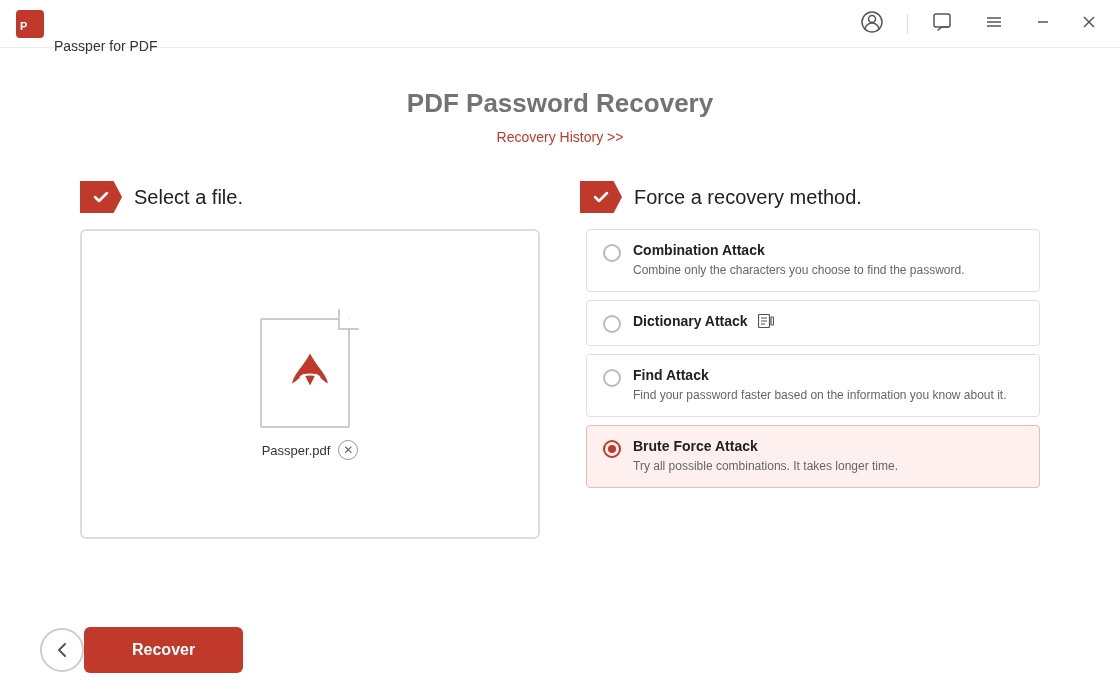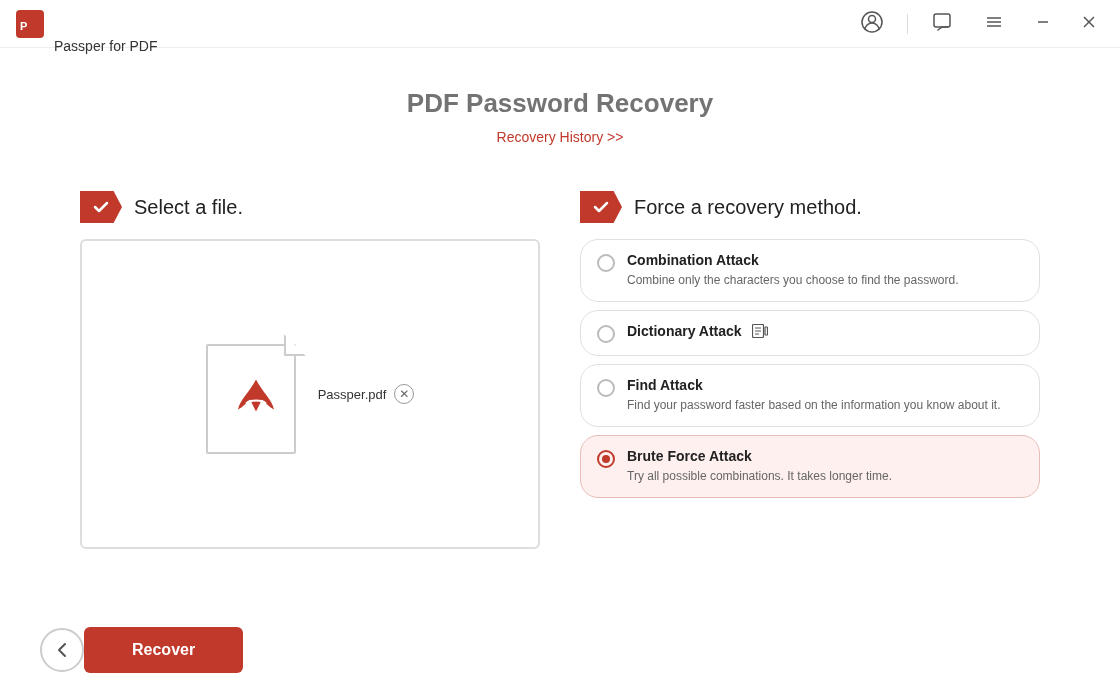--- a/index.html
+++ b/index.html
@@ -71,21 +71,21 @@
       font-size: 26px;
       font-weight: 600;
       color: #737373;
       margin-bottom: 10px;
     }
 
     .recovery-history-link {
       font-size: 14px;
       color: #c0392b;
       text-decoration: none;
-      margin-bottom: 46px;
+      margin-bottom: 36px;
       cursor: pointer;
     }
 
     
     .columns {
       display: flex;
       gap: 40px;
       width: 960px;
     }
 
@@ -128,21 +128,21 @@
       height: 310px;
       display: flex;
       flex-direction: column;
       align-items: center;
       justify-content: center;
       background: #fff;
     }
 
     .pdf-icon-container {
       display: flex;
-      flex-direction: row;
+      flex-direction: column;
       align-items: center;
       gap: 12px;
     }
 
     .pdf-file-icon {
       width: 100px;
       height: 120px;
       position: relative;
     }
 
@@ -204,27 +204,28 @@
     }
 
     .method-list {
       display: flex;
       flex-direction: column;
       gap: 8px;
     }
 
     .method-item {
       border: 1px solid #e0e0e0;
-      border-radius: 18px;
+      border-radius: 4px;
       padding: 12px 16px;
       display: flex;
       align-items: flex-start;
       gap: 12px;
       cursor: pointer;
       background: #fff;
+      margin-left: 6px;
     }
 
     .method-item.selected {
       background: #fdf0ee;
       border-color: #e8bdb8;
     }
 
     .radio-btn {
       width: 18px;
       height: 18px;

